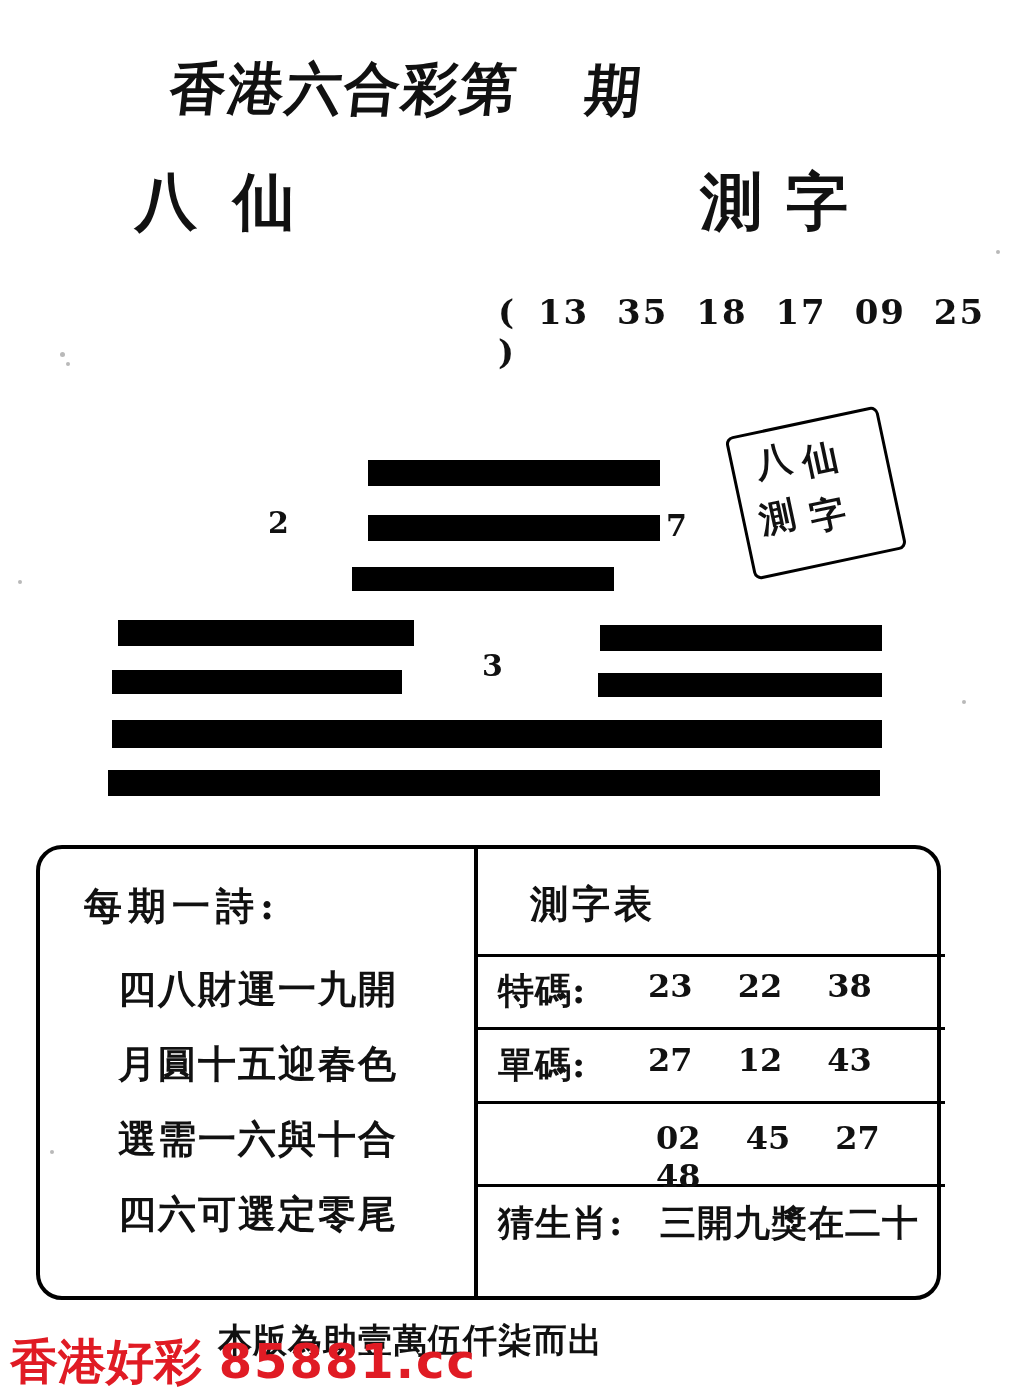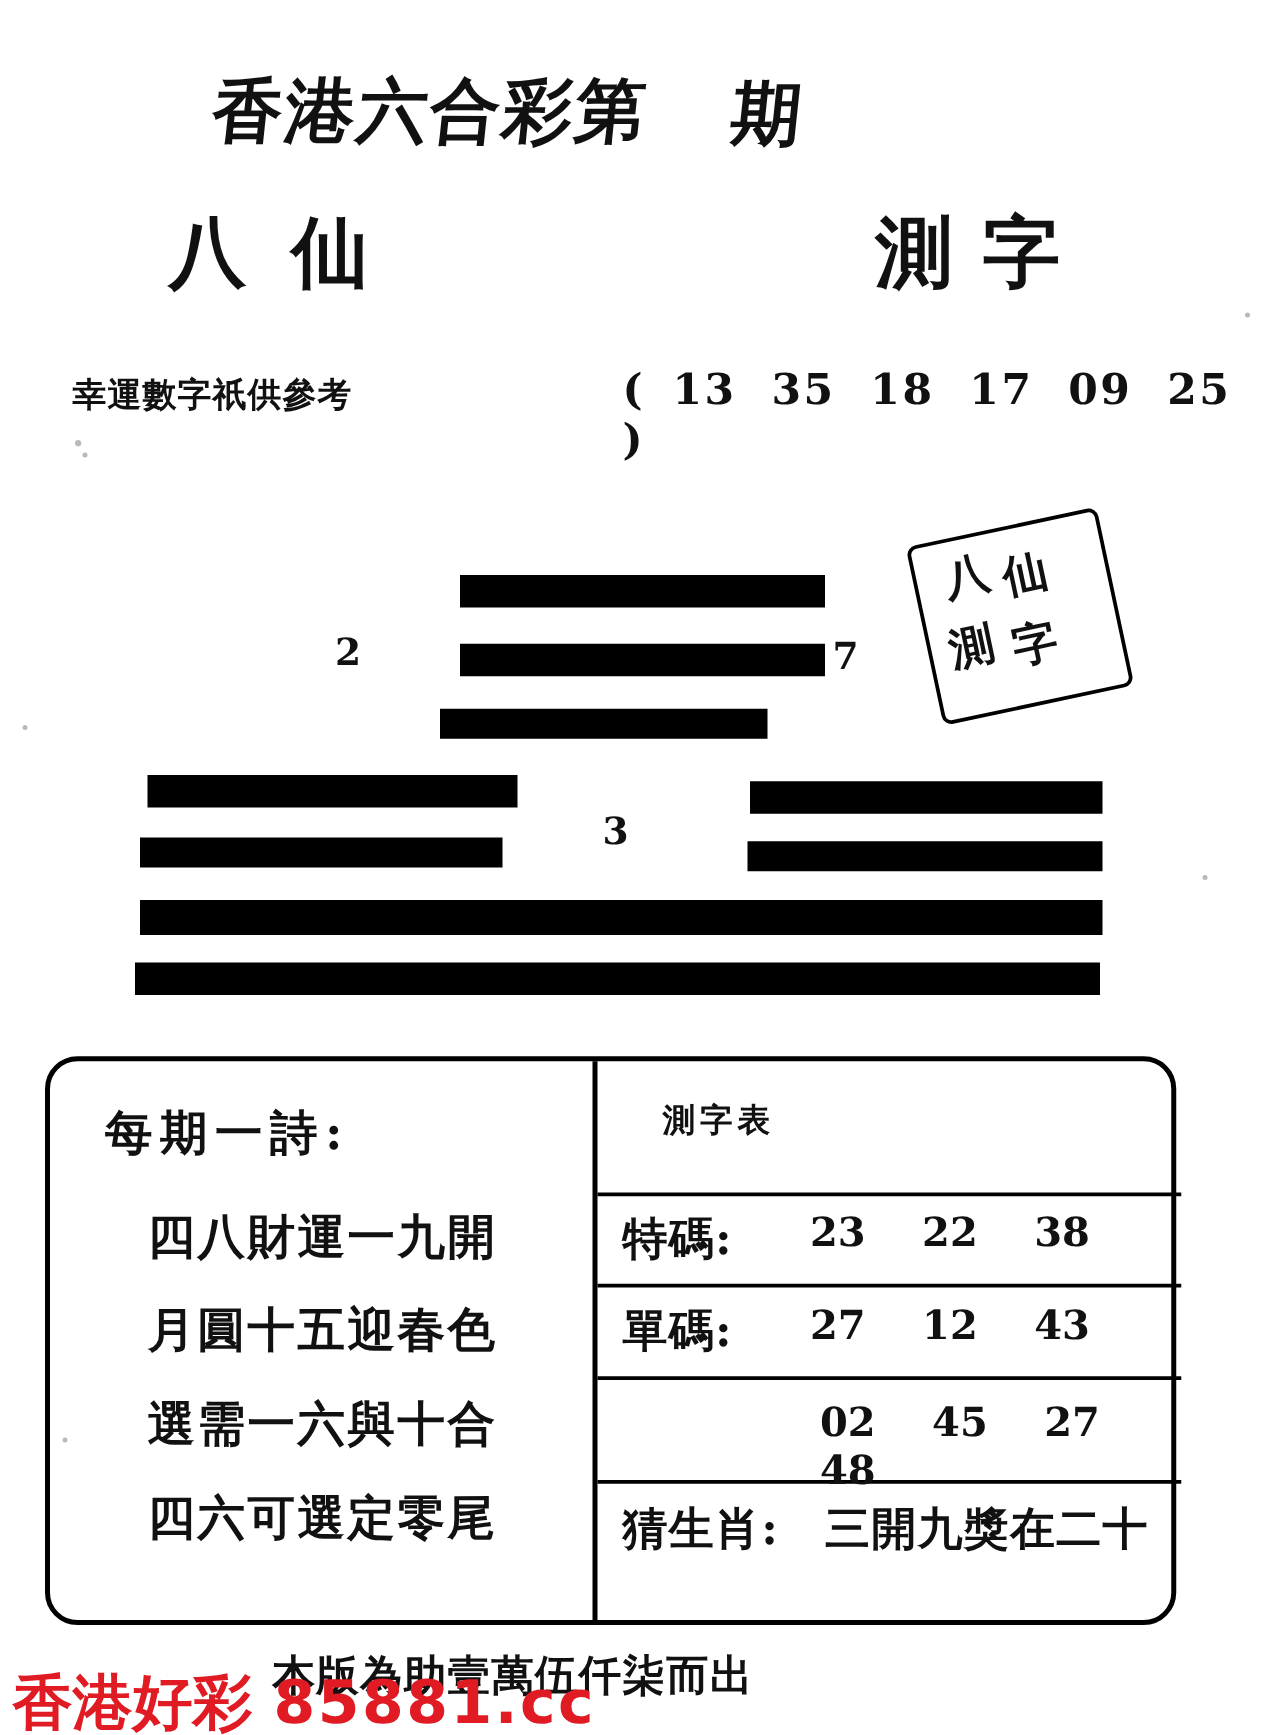--- a/index.html
+++ b/index.html
@@ -103,21 +103,21 @@
     white-space:nowrap;
   }
   .pl1{top:115px;}
   .pl2{top:190px;}
   .pl3{top:265px;text-align:center;}
   .pl4{top:340px;}
 
   .right-col{position:absolute;left:438px;top:0;right:0;height:100%;}
   .rc-title{
     position:absolute;left:52px;top:30px;
-    font-size:26px;font-weight:bold;letter-spacing:4px;
+    font-size:38px;font-weight:bold;letter-spacing:4px;
   }
   .hline{position:absolute;left:0;width:467px;height:3px;background:#000;}
   .h1{top:105px;}
   .h2{top:178px;}
   .h3{top:252px;}
   .h4{top:335px;}
 
   .rowlabel{
     position:absolute;left:20px;
     font-size:36px;font-weight:bold;letter-spacing:1px;
@@ -167,21 +167,20 @@
   <div class="title-row">
     <div class="title-main">香港六合彩第</div>
   </div>
   <div class="title-qi">期</div>
 
   <div class="sub-row">
     <div class="sub-left">八仙</div>
     <div class="sub-right">測字</div>
   </div>
 
-  <div class="lucky-label">幸運數字祇供參考</div>
   <div class="lucky-nums">
     <span class="paren">(</span>
     <span>13</span>
     <span>35</span>
     <span>18</span>
     <span>17</span>
     <span>09</span>
     <span>25</span>
     <span class="paren">)</span>
   </div>

